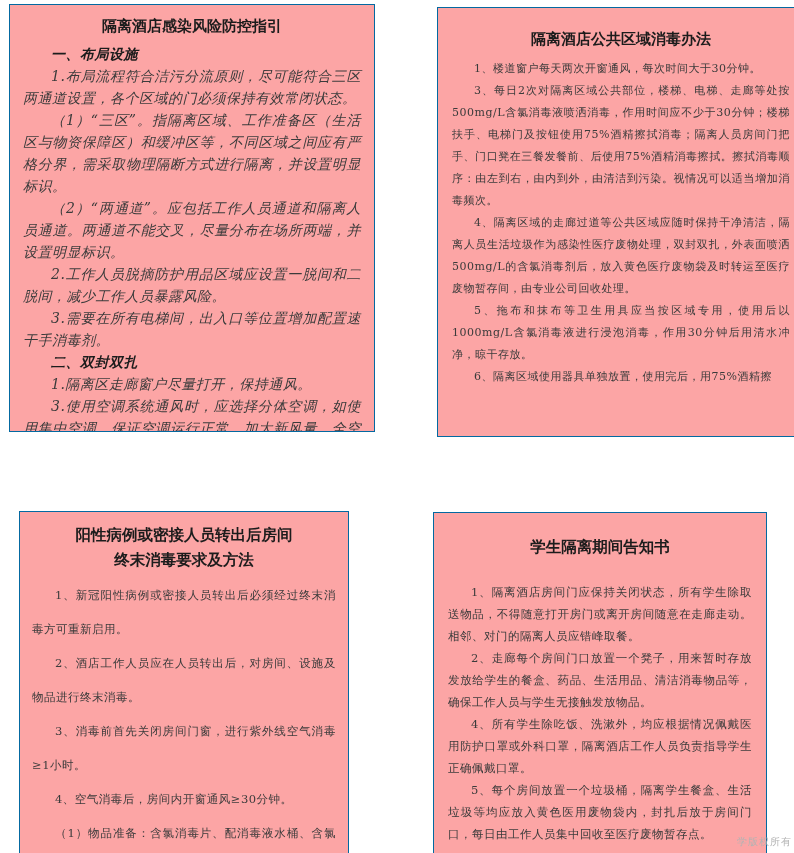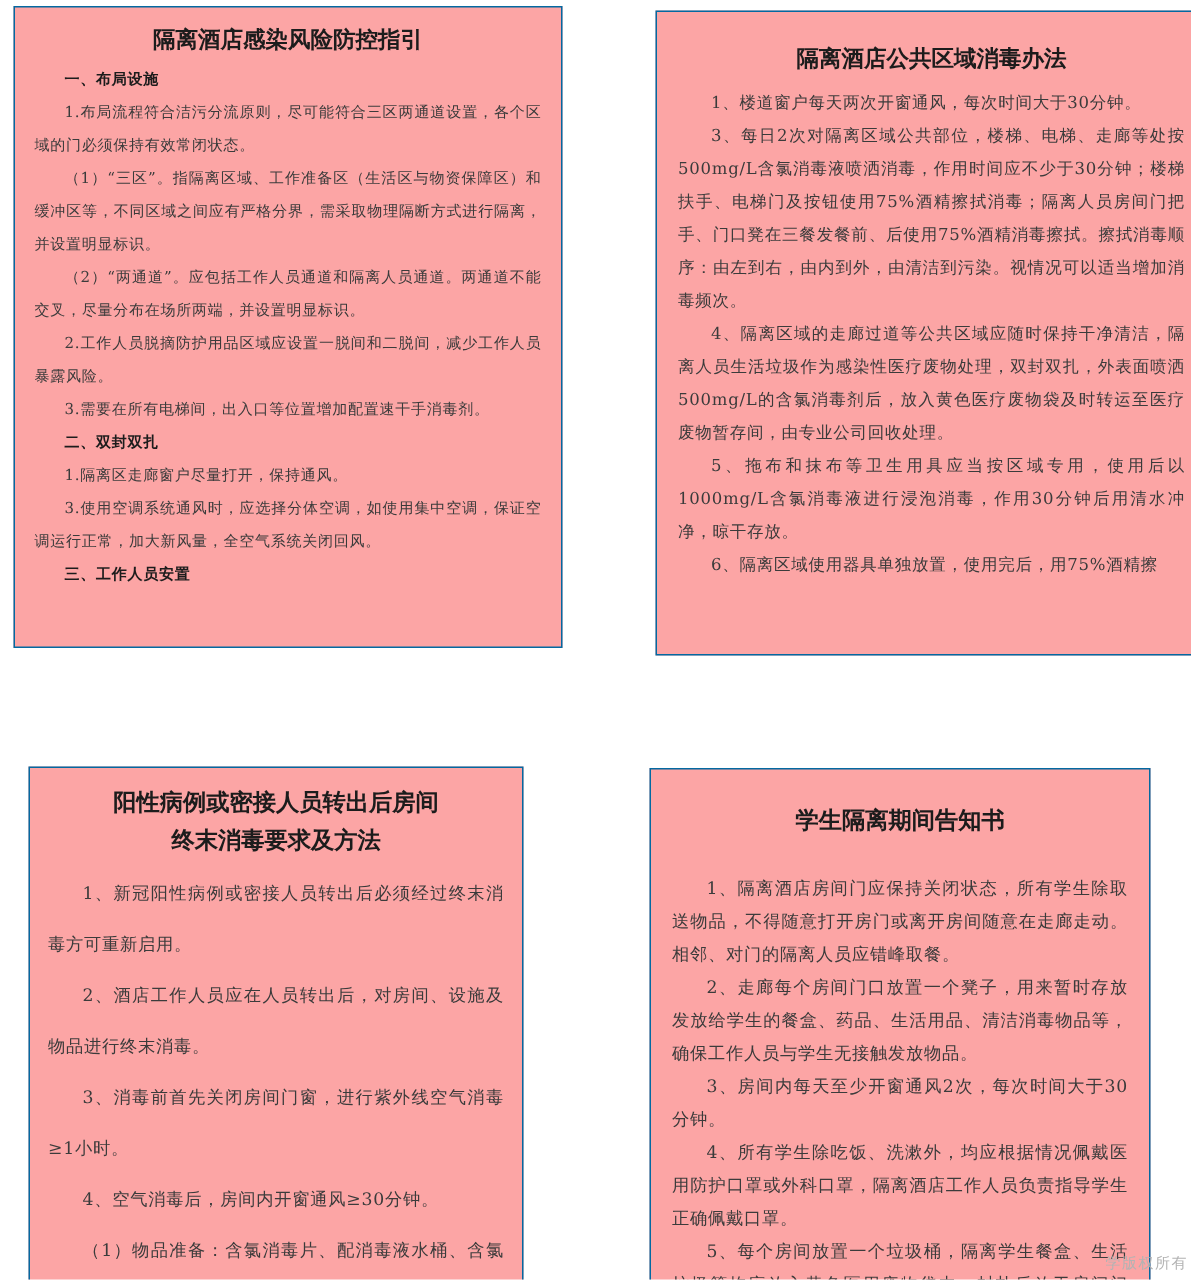--- a/index.html
+++ b/index.html
@@ -38,21 +38,21 @@
   .panel-1 .title, .panel-2 .title { font-size: 15px; line-height: 22px; }
   .panel-3 .title { font-size: 15.5px; line-height: 25px; }
   .panel-4 .title { font-size: 15.5px; line-height: 24px; }
 
   .para {
     margin: 0;
     text-align: justify;
     text-indent: 2em;
     letter-spacing: 0.5px;
   }
-  .panel-1 .para { font-size: 10px;   line-height: 22px; }
+  .panel-1 .para { font-size: 14px;   line-height: 22px; font-style: italic; }
   .panel-2 .para { font-size: 11px;   line-height: 22px; }
   .panel-3 .para { font-size: 11.5px; line-height: 34px; }
   .panel-4 .para { font-size: 11.5px; line-height: 22px; }
 
   .hd {
     font-weight: bold;
     color: #1c1c1c;
   }
 
   .watermark {
@@ -108,19 +108,18 @@
   <p class="para">（1）物品准备：含氯消毒片、配消毒液水桶、含氯浓度测试纸、75%的酒精、抹布、拖把、刷子、医废袋子、医废封扎条及标识牌等。</p>
 
 </section>
 
 <section class="panel panel-4">
   <div class="title-block">
     <h2 class="title">学生隔离期间告知书</h2>
   </div>
   <p class="para">1、隔离酒店房间门应保持关闭状态，所有学生除取送物品，不得随意打开房门或离开房间随意在走廊走动。相邻、对门的隔离人员应错峰取餐。</p>
   <p class="para">2、走廊每个房间门口放置一个凳子，用来暂时存放发放给学生的餐盒、药品、生活用品、清洁消毒物品等，确保工作人员与学生无接触发放物品。</p>
-  <p class="para">3、房间内每天至少开窗通风2次，每次时间大于30分钟。</p>
   <p class="para">4、所有学生除吃饭、洗漱外，均应根据情况佩戴医用防护口罩或外科口罩，隔离酒店工作人员负责指导学生正确佩戴口罩。</p>
   <p class="para">5、每个房间放置一个垃圾桶，隔离学生餐盒、生活垃圾等均应放入黄色医用废物袋内，封扎后放于房间门口，每日由工作人员集中回收至医疗废物暂存点。</p>
 
 </section>
 
 <div class="watermark">学版权所有</div>
 
 </body></html>

